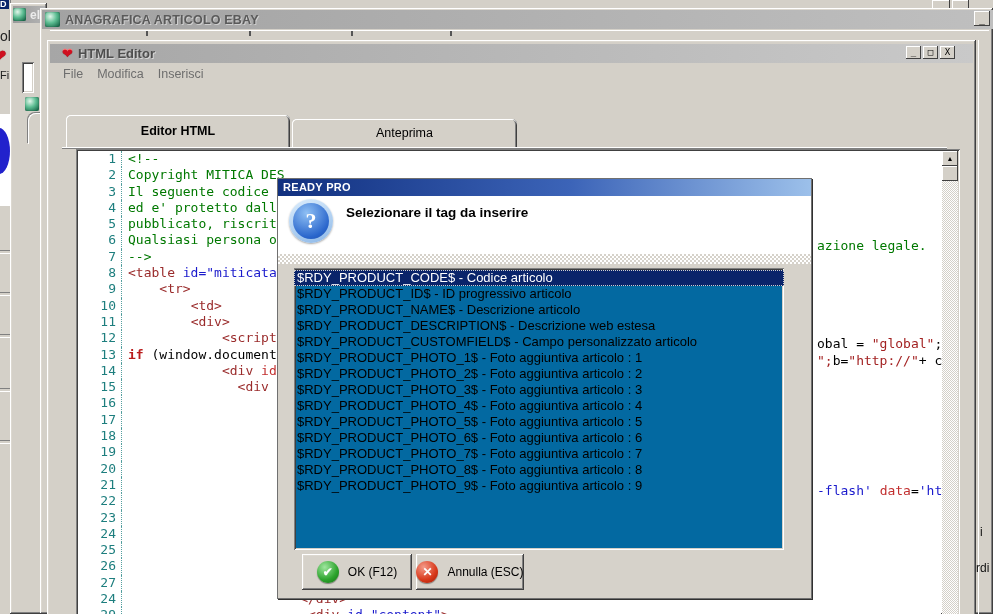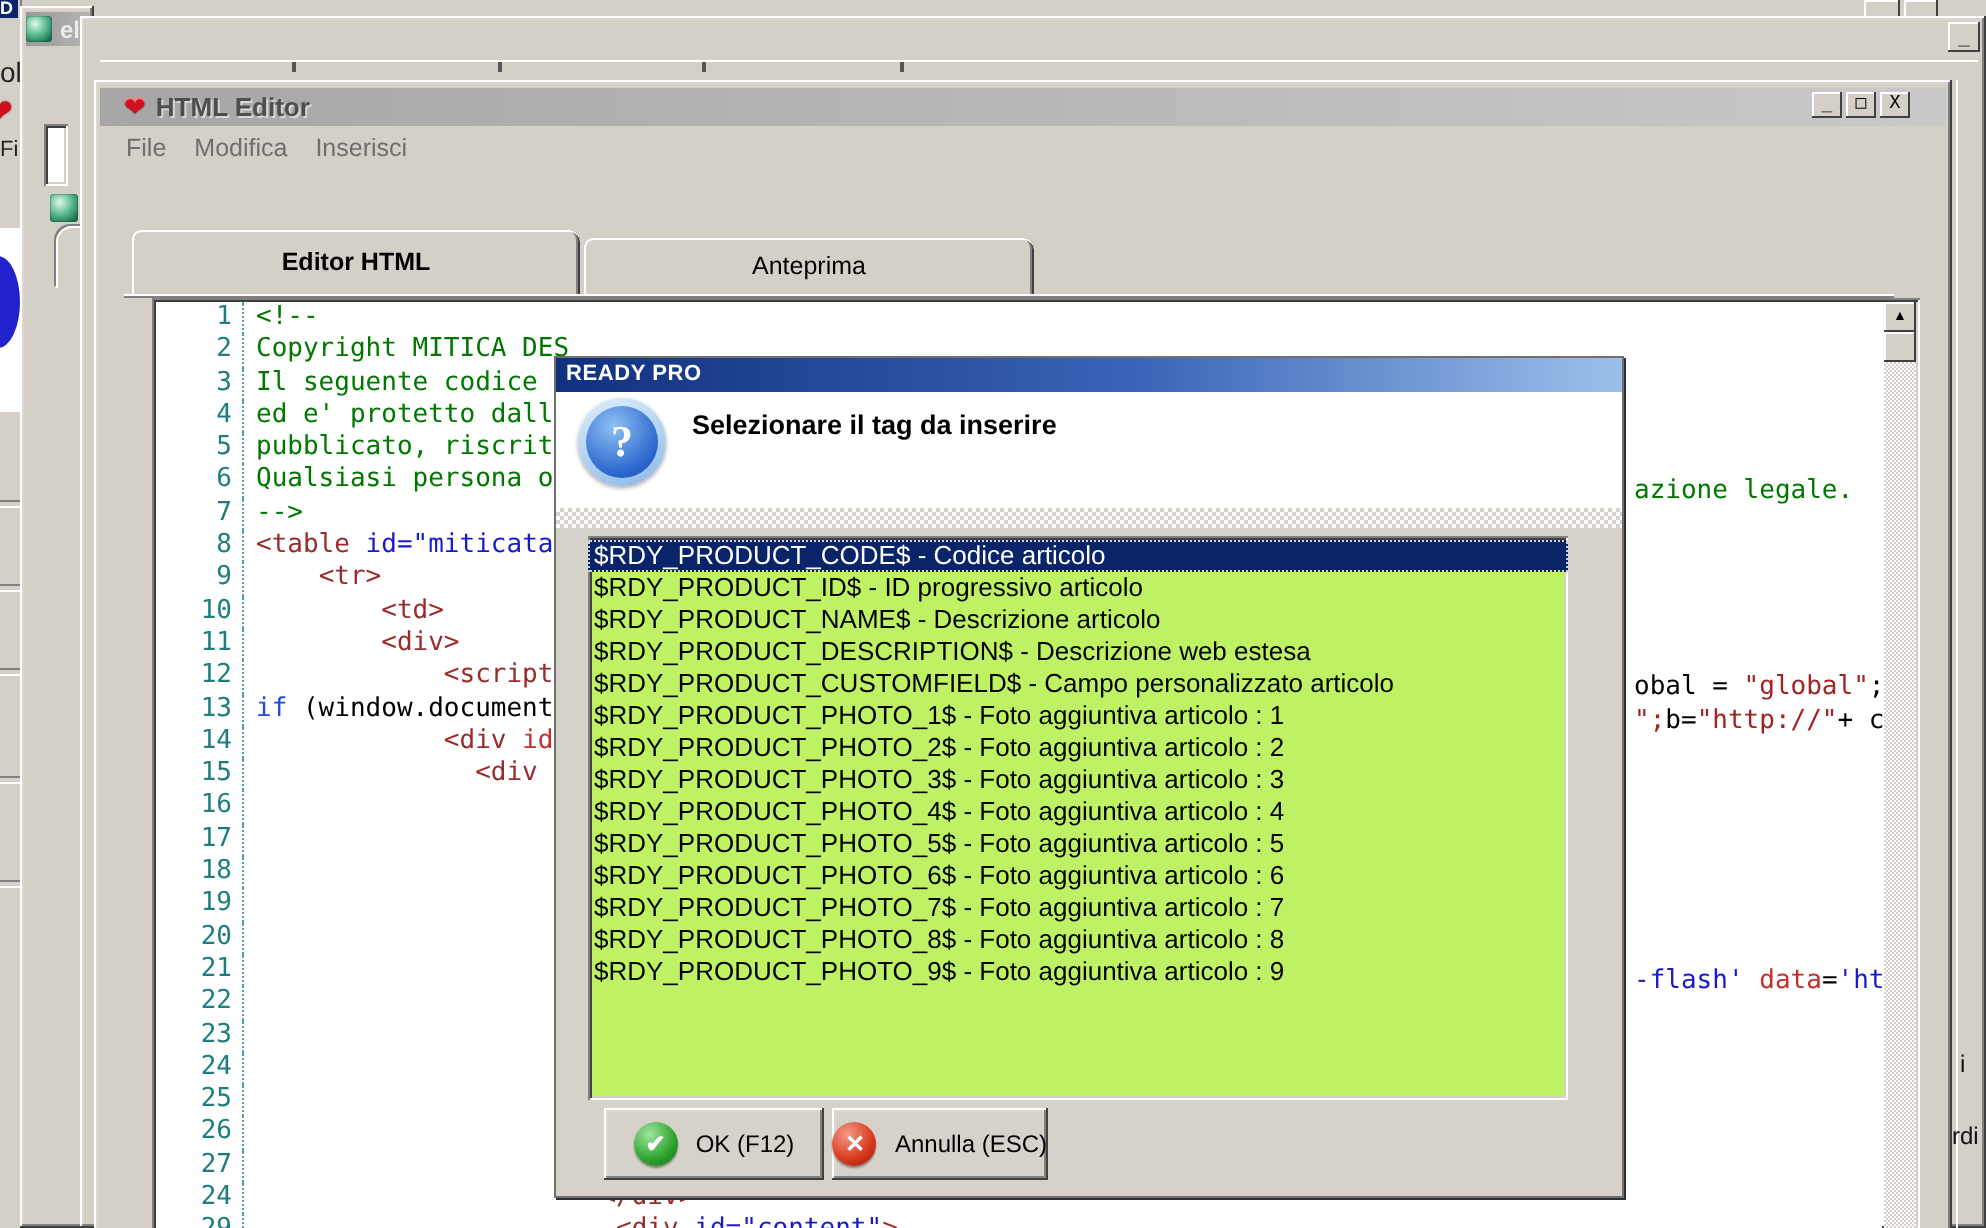--- a/index.html
+++ b/index.html
@@ -73,21 +73,21 @@
   #tabline{position:absolute;left:15px;top:107px;width:885px;height:1px;background:#fff;box-shadow:0 1px 0 #808080;}
 
   
   #editor-area{position:absolute;left:29px;top:109px;width:884px;height:471px;background:#ffffff;}
   #code-wrap{position:absolute;left:2px;top:2px;right:18px;bottom:0;overflow:hidden;}
   .code-line{display:flex;height:16.3px;font-family:"DejaVu Sans Mono",monospace;font-size:13px;line-height:16.3px;white-space:pre;}
   .code-line .ln{width:38px;flex:none;text-align:right;padding-right:5px;color:#1d7e7e;border-right:1px dotted #55a0a0;}
   .code-line .ct{position:relative;flex:1;padding-left:6px;}
   .code-line .rfrag{position:absolute;left:695px;top:6px;white-space:pre;}
   .c-cm{color:#007800;} .c-tag{color:#9a2b2b;} .c-attr{color:#c22f2f;}
-  .c-str{color:#a32222;} .c-kw{color:#1d4ed8;font-weight:normal;} .c-blu{color:#1a1acc;} .c-pl{color:#000;}
+  .c-str{color:#a32222;} .c-kw{color:#b91c1c;font-weight:bold;} .c-blu{color:#1a1acc;} .c-pl{color:#000;}
 
   
   #vscroll{position:absolute;right:2px;top:2px;width:16px;bottom:0;
     background-image:linear-gradient(45deg,#d4d0c8 25%,transparent 25%,transparent 75%,#d4d0c8 75%),linear-gradient(45deg,#d4d0c8 25%,transparent 25%,transparent 75%,#d4d0c8 75%);
     background-size:2px 2px;background-position:0 0,1px 1px;background-color:#fff;}
   #vscroll .btn-up{position:absolute;left:0;top:0;width:16px;height:15px;background:#d4d0c8;text-align:center;font-size:7px;line-height:15px;color:#000;}
   #vscroll .thumb{position:absolute;left:0;top:15px;width:16px;height:15px;background:#d4d0c8;}
   #hscroll-frag{position:absolute;right:18px;bottom:0;width:13px;height:7px;background:#d4d0c8;}
 
   
@@ -97,21 +97,21 @@
   #dlg-dither{position:absolute;left:0;top:75px;right:0;height:10px;
     background-image:linear-gradient(45deg,#d6d2ca 25%,transparent 25%,transparent 75%,#d6d2ca 75%),linear-gradient(45deg,#d6d2ca 25%,transparent 25%,transparent 75%,#d6d2ca 75%);
     background-size:4px 4px;background-position:0 0,2px 2px;background-color:#fff;}
   #q-icon{position:absolute;left:11px;top:20px;width:44px;height:44px;border-radius:50%;
     background:linear-gradient(160deg,#ddeefc,#8db8e8);
     box-shadow:0 1px 2px rgba(0,0,0,.35);}
   #q-icon .inner{position:absolute;left:4px;top:4px;width:36px;height:36px;border-radius:50%;
     background:radial-gradient(circle at 38% 28%,#8fc0f4,#2a66cc 70%,#1a4aa8);
     color:#fff;font-size:22px;font-weight:bold;text-align:center;line-height:36px;font-family:"Liberation Serif",serif;}
   #dlg-heading{position:absolute;left:68px;top:26px;font-size:13.5px;font-weight:bold;color:#000;}
-  #tag-list{position:absolute;left:16px;top:89px;width:490px;height:280px;background:#bef264;overflow:hidden;padding:2px 0 0 0;}
+  #tag-list{position:absolute;left:16px;top:89px;width:490px;height:280px;background:#0369a1;overflow:hidden;padding:2px 0 0 0;}
   .tag-item{height:16px;line-height:16px;font-size:13px;color:#000;padding-left:3px;white-space:nowrap;}
   .tag-item.selected{background:#0a246a;color:#fff;outline:1px dotted #cfcfcf;outline-offset:-1px;}
   .dlg-btn{position:absolute;top:375px;height:36px;background:#d6d2ca;display:flex;align-items:center;justify-content:center;gap:9px;font-size:12px;color:#000;cursor:default;}
   #btn-ok{left:24px;width:110px;}
   #btn-cancel{left:138px;width:108px;}
   .btn-ico{width:22px;height:22px;border-radius:50%;color:#fff;font-size:12px;font-weight:bold;text-align:center;line-height:22px;flex:none;}
   .ico-ok{background:radial-gradient(circle at 35% 28%,#9fe69f,#2ca32c 60%,#156e15);box-shadow:0 1px 1px rgba(0,0,0,.4);}
   .ico-cancel{background:radial-gradient(circle at 35% 28%,#f49a88,#d8381a 60%,#9c1a06);box-shadow:0 1px 1px rgba(0,0,0,.4);}
 </style>
 </head>
@@ -139,20 +139,24 @@
   </div>
   <div class="mini-white sunken"></div>
   <div class="sub-icon app-icon" style="width:14px;height:14px;"></div>
   <div class="tab-curve"></div>
 </div>
 
 <div id="topfrag1" class="abs raised-thin"></div>
 <div id="topfrag2" class="abs raised-thin">_</div>
 
 <div id="anagrafica" class="abs raised">
+  <div class="tbar">
+    <span class="app-icon"></span>
+    <span class="ttl">ANAGRAFICA ARTICOLO EBAY</span>
+  </div>
   <div class="minbtn raised-thin">_</div>
   <div class="tick-strip">
     <div class="tick" style="left:96px"></div>
     <div class="tick" style="left:199px"></div>
     <div class="tick" style="left:301px"></div>
     <div class="tick" style="left:400px"></div>
   </div>
   <div class="right-edge"></div>
   <div class="frag-i">i</div>
   <div class="frag-rdi">rdi</div>

